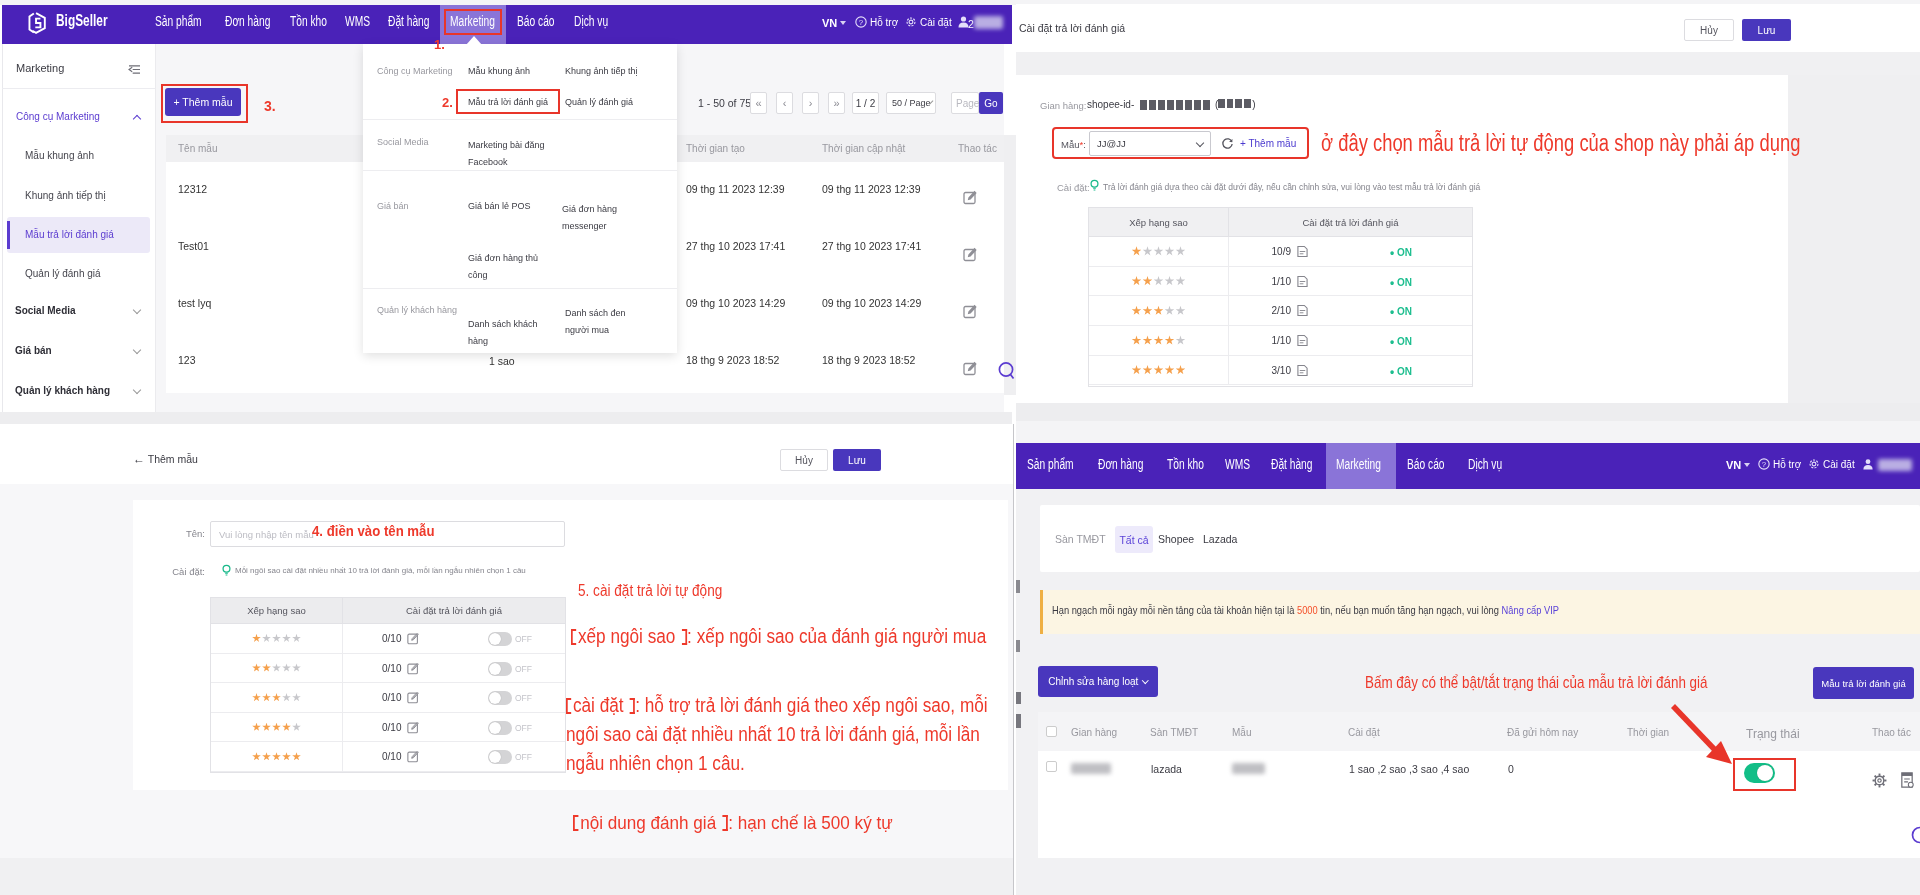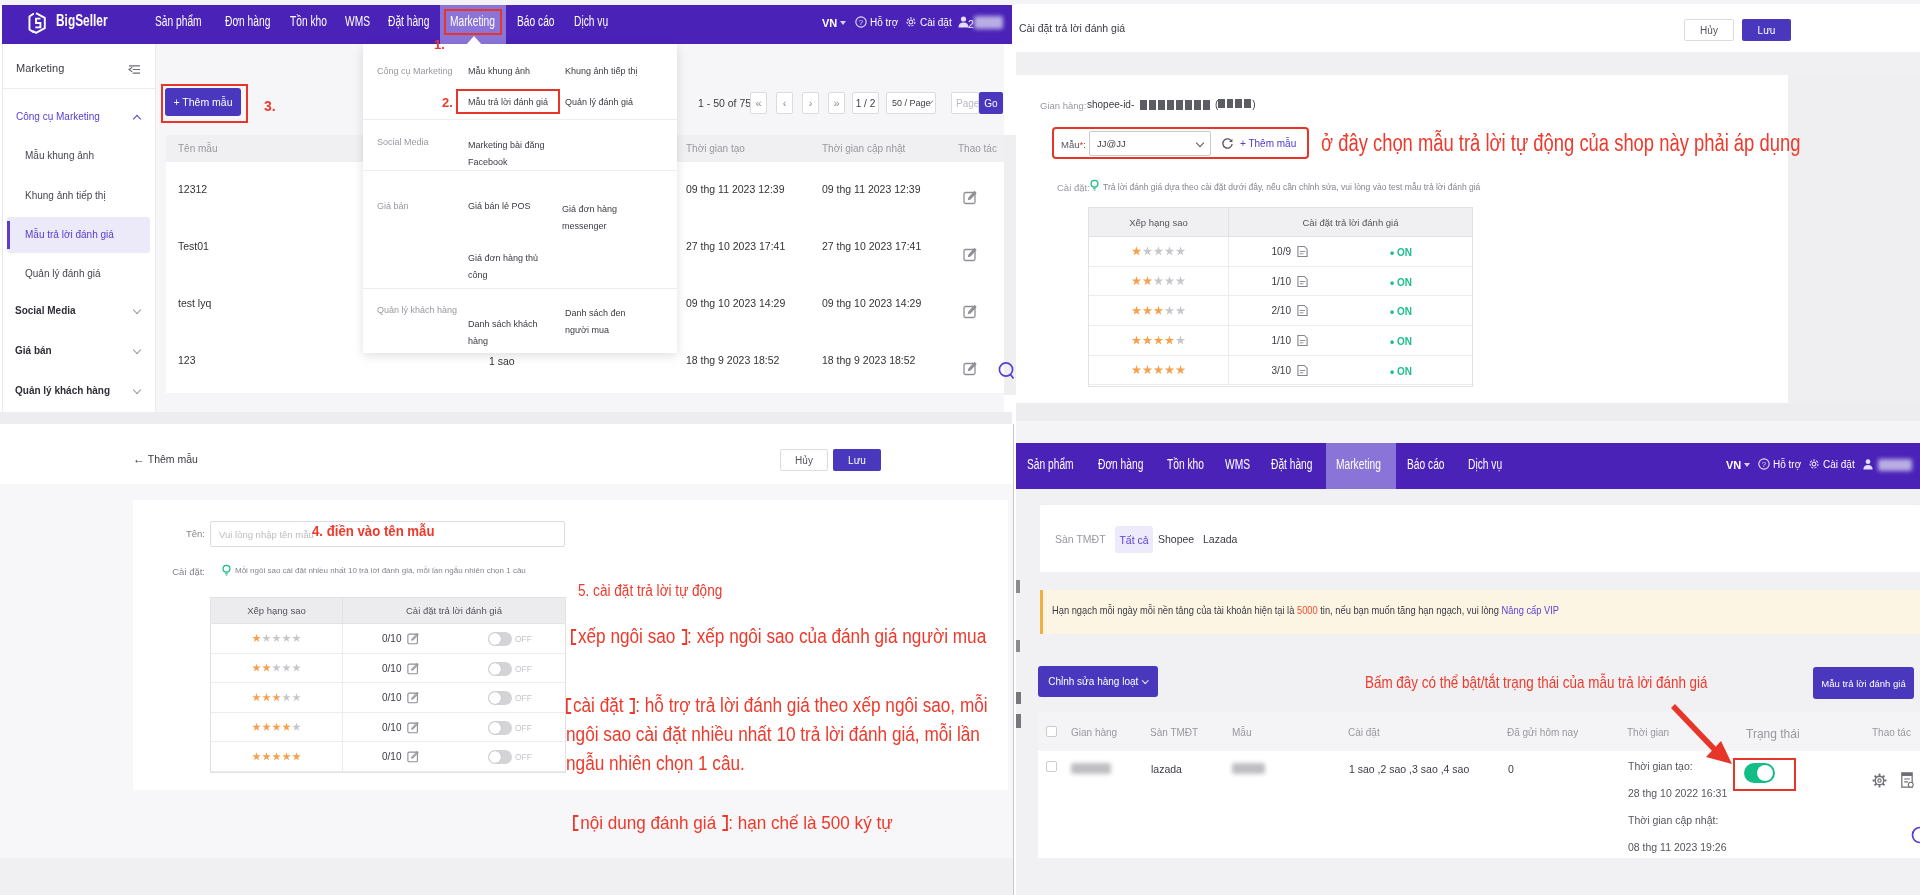--- a/index.html
+++ b/index.html
@@ -469,21 +469,20 @@
 <div class="a gl" style="left:611px;top:284px;font-size:10px">Thời gian</div>
 <div class="a gl" style="left:730px;top:284px;font-size:12px">Trạng thái</div>
 <div class="a gl" style="left:856px;top:284px;font-size:10px">Thao tác</div>
 <div class="a" style="left:22px;top:308px;width:882px;height:107px;background:#fff"></div>
 <div class="cb" style="left:30px;top:318px"></div>
 <div class="blur" style="left:55px;top:320px;width:40px;height:11px"></div>
 <div class="a" style="left:135px;top:320px;font-size:10.5px;color:#3b3b43">lazada</div>
 <div class="blur" style="left:216px;top:320px;width:33px;height:11px"></div>
 <div class="a" style="left:333px;top:320px;font-size:10.5px;color:#3b3b43">1 sao ,2 sao ,3 sao ,4 sao</div>
 <div class="a" style="left:492px;top:320px;font-size:10.5px;color:#3b3b43">0</div>
-<div class="a" style="left:612px;top:310px;font-size:10.5px;color:#55555e;line-height:27px">Thời gian tạo:<br>28 thg 10 2022 16:31<br>Thời gian cập nhật:<br>08 thg 11 2023 19:26</div>
 <div class="tgl" style="left:728px;top:320px;width:31px;height:20px;background:#12be87">
       <span class="kn" style="width:16px;height:16px;left:13px;top:2px"></span>
     </div>
 <div class="redbox" style="left:717px;top:315px;width:63px;height:33px;border-width:2.5px"></div>
 <svg class="a" style="left:650px;top:260px;z-index:3" width="85" height="64" viewBox="0 0 85 64">
       <path d="M7 3 L50 48" stroke="#e8352a" stroke-width="5.5"></path>
       <polygon points="66,61 40,54 55,38" fill="#e8352a"></polygon>
     </svg>
 <svg class="a" style="left:856px;top:330px" width="15" height="15" viewBox="0 0 16 16">
       <circle cx="8" cy="8" r="4.6" fill="none" stroke="#6d6d76" stroke-width="1.5"></circle>

